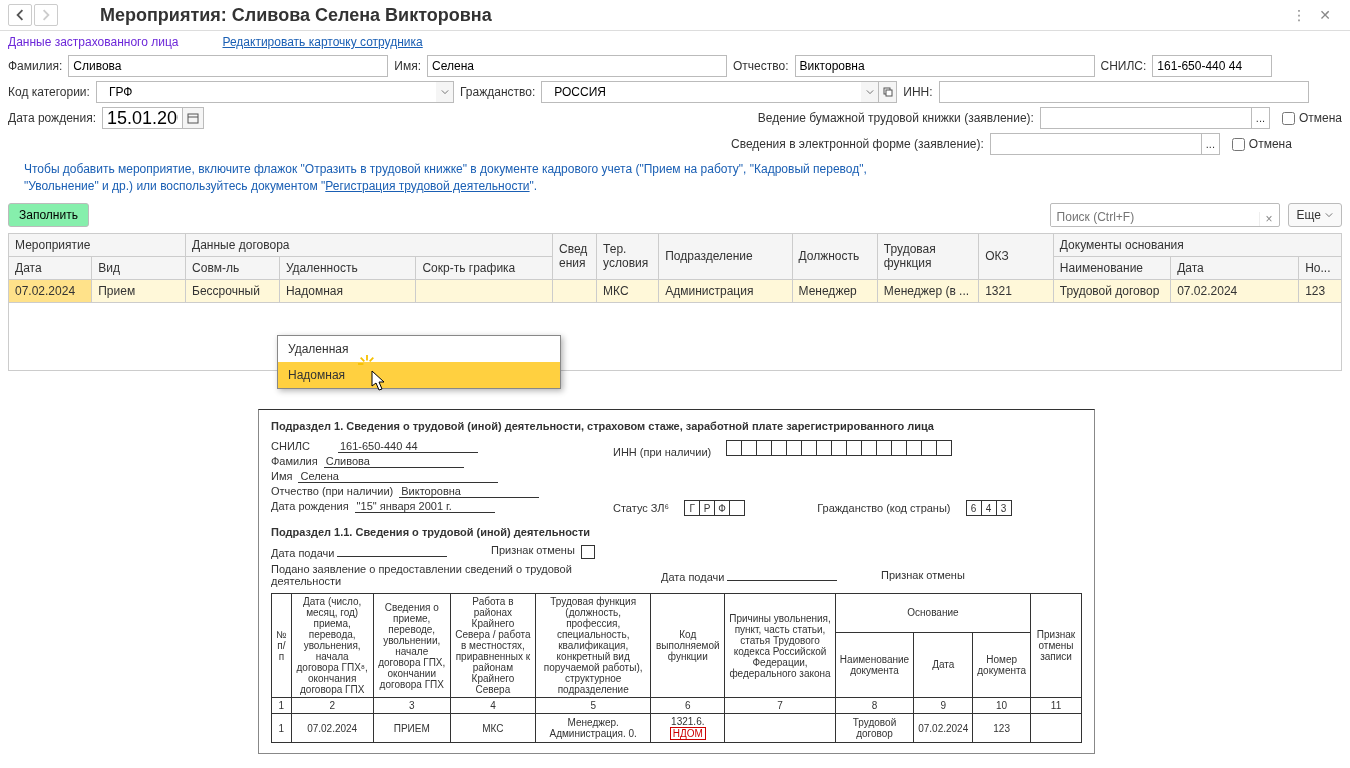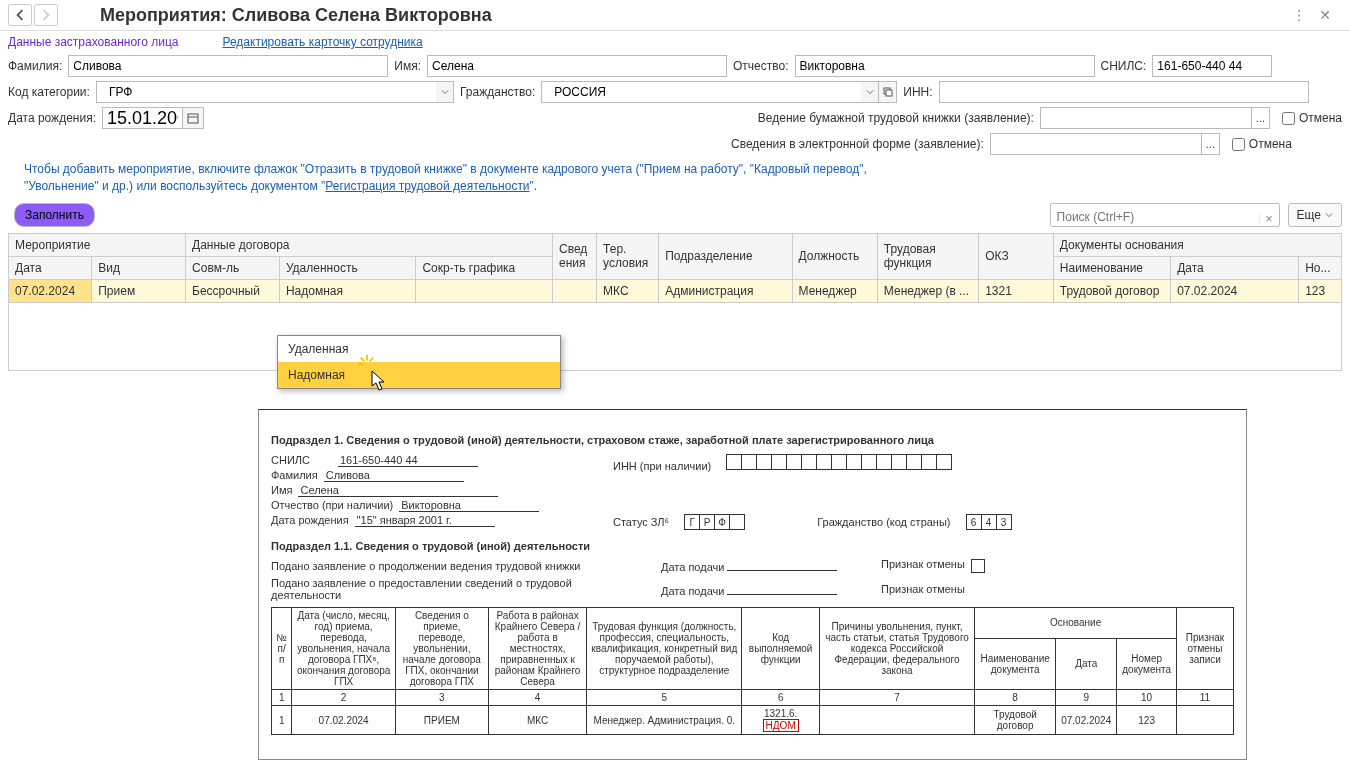--- a/index.html
+++ b/index.html
@@ -34,21 +34,21 @@
 .dots-input input { border: none; flex: 1; padding: 2px 4px; font-size: 12px; }
 .dots-btn { width: 18px; border-left: 1px solid #bbb; background: #fff; display: flex; align-items: center; justify-content: center; cursor: pointer; font-size: 11px; }
 .checkbox-wrap { display: flex; align-items: center; gap: 4px; margin-left: 6px; }
 
 
 .info-text { color: #1a5fb4; padding: 4px 24px; line-height: 1.4; }
 .info-text .link2 { color: #1a5fb4; text-decoration: underline; }
 
 
 .action-bar { display: flex; align-items: center; padding: 4px 8px; gap: 8px; }
-.btn { border: 1px solid #bbb; background: #8b5cf6; padding: 4px 10px; border-radius: 10px; cursor: pointer; font-size: 12px; margin-left: 6px; }
+.btn { border: 1px solid #bbb; background: #86efac; padding: 4px 10px; border-radius: 3px; cursor: pointer; font-size: 12px; }
 .spacer { flex: 1; }
 .search-wrap { display: flex; align-items: flex-end; border: 1px solid #bbb; border-radius: 2px; width: 230px; height: 24px; }
 .search-wrap input { border: none; flex: 1; padding: 2px 6px; font-size: 12px; }
 .search-x { width: 20px; display: flex; align-items: center; justify-content: center; cursor: pointer; color: #888; border-left: 1px solid #eee; }
 .more-btn { border: 1px solid #bbb; background: #f9f9f9; padding: 4px 8px; border-radius: 3px; cursor: pointer; display: flex; align-items: center; gap: 4px; font-size: 12px; }
 
 
 .main-table { border: 1px solid #ccc; margin: 2px 8px; width: calc(100% - 16px); border-collapse: collapse; }
 .main-table th, .main-table td { border: 1px solid #ccc; padding: 4px 6px; text-align: left; font-size: 12px; font-weight: normal; }
 .main-table thead th { background: #f5f5f5; }
@@ -56,21 +56,21 @@
 .main-table .data-row td.date-cell { background: #ffe28a; }
 
 
 .dropdown-popup { position: absolute; left: 277px; top: 335px; width: 284px; background: #fff; border: 1px solid #888; box-shadow: 2px 2px 6px rgba(0,0,0,0.3); z-index: 100; }
 .dropdown-popup .dd-item { padding: 6px 10px; cursor: pointer; }
 .dropdown-popup .dd-item.selected { background: #ffd040; }
 .cursor-img { position: absolute; left: 371px; top: 370px; z-index: 101; font-size: 18px; pointer-events: none; }
 .cursor-spark { position: absolute; left: 358px; top: 355px; z-index: 102; pointer-events: none; }
 
 
-.print-panel { position: absolute; left: 258px; top: 409px; width: 989px; background: #fff; border: 1px solid #888; border-top: 1px solid #333; padding: 24px 12px; z-index: 50; font-size: 11px; }
+.print-panel { position: absolute; left: 258px; top: 409px; width: 837px; background: #fff; border: 1px solid #888; border-top: 1px solid #333; padding: 10px 12px; z-index: 50; font-size: 11px; }
 .print-panel .p-heading { font-weight: bold; margin-bottom: 8px; }
 .pp-row { display: flex; gap: 32px; margin-bottom: 3px; align-items: flex-start; }
 .pp-left { width: 310px; }
 .pp-right { }
 .pp-field { display: flex; gap: 6px; margin-bottom: 2px; align-items: baseline; }
 .pp-label { }
 .pp-val { border-bottom: 1px solid #333; padding: 0 2px; min-width: 140px; }
 .pp-cells { display: inline-flex; }
 .pp-cell { border: 1px solid #333; width: 16px; height: 16px; display: flex; align-items: center; justify-content: center; margin-left: -1px; font-size: 10px; }
 .pp-cell:first-child { margin-left: 0; }
@@ -327,21 +327,20 @@
       <span style="width:60px;display:inline-block"></span>
       <span class="pp-label">Гражданство (код страны)</span>&nbsp;<span class="pp-cells">
             <span class="pp-cell">6</span>
             <span class="pp-cell">4</span>
             <span class="pp-cell">3</span>
           </span></div>
     </div>
   </div>
   <div class="pp-subheading">Подраздел 1.1. Сведения о трудовой (иной) деятельности</div>
   <div class="pp-decl-row">
-    <span class="pp-decl-label">Подано заявление о продолжении ведения трудовой книжки</span>
     <span class="pp-decl-date"><span>Дата подачи</span>&nbsp;<span class="pp-underline"></span></span>
     <span><span>Признак отмены</span>&nbsp;&nbsp;<span class="pp-checkbox"></span></span>
   </div>
   <div class="pp-decl-row">
     <span class="pp-decl-label">Подано заявление о предоставлении сведений о трудовой деятельности</span>
     <span class="pp-decl-date"><span>Дата подачи</span>&nbsp;<span class="pp-underline"></span></span>
     <span><span>Признак отмены</span></span>
   </div>
 
   <table class="ptab">

